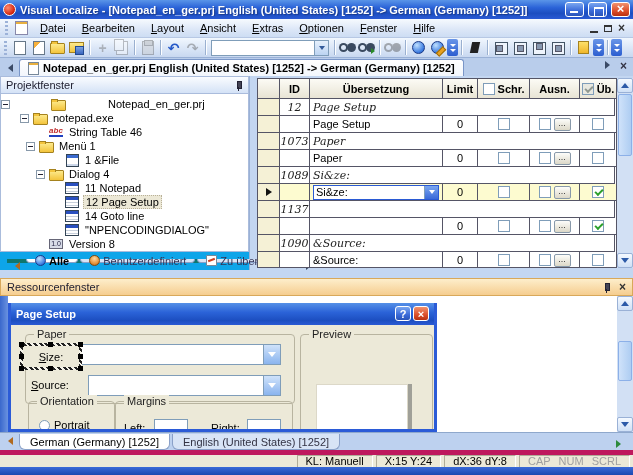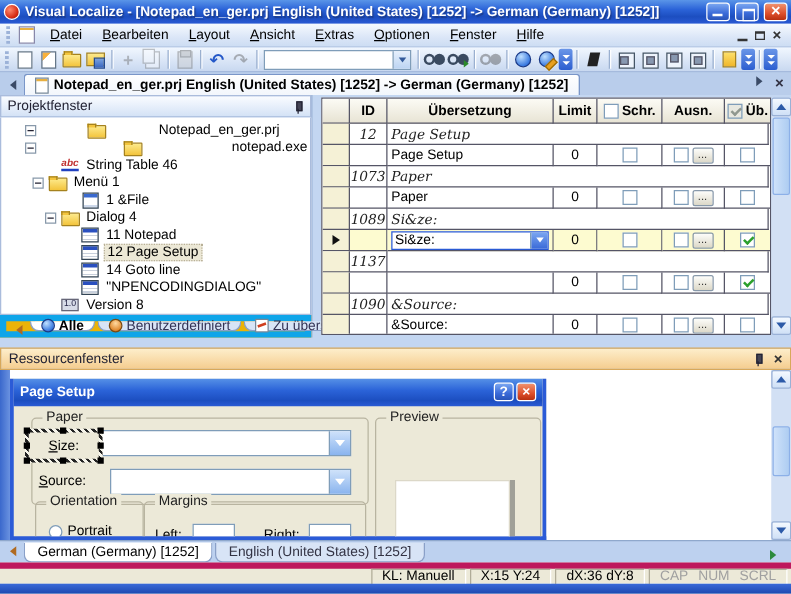--- a/index.html
+++ b/index.html
@@ -128,21 +128,21 @@
   .ti-folder::after{content:"";position:absolute;left:1px;top:1px;width:5px;height:2px;background:#f3c43c;
     border:1px solid #a5821e;border-bottom:none}
   .ti-abc::before{content:"abc";font-size:8px;font-weight:bold;font-style:italic;color:#c03030;
     border-bottom:2px solid #2040c0;line-height:8px}
   .ti-menu::before{content:"";width:11px;height:11px;background:#fff;border:1px solid #345;
     box-shadow:inset 0 3px 0 #3a6ad0,inset 0 -2px 0 #cdd8ea}
   .ti-dialog::before{content:"";width:12px;height:10px;background:repeating-linear-gradient(180deg,#fff 0 2px,#c8d0dc 2px 3px);
     border:1px solid #345;box-shadow:inset 0 3px 0 #2a50c0}
   .ti-version::before{content:"1.0";font-size:7px;color:#224;background:#d8dce8;border:1px solid #667;
     padding:0 1px;line-height:8px}
-  #projtabs{position:absolute;left:0;bottom:0;right:0;height:18px;background:#eab308;border:5px solid #0ea5e9;
+  #projtabs{position:absolute;left:0;bottom:0;right:0;height:18px;background:#0f766e;border:7px solid #0ea5e9;
     display:flex;align-items:stretch;padding:0 2px}
   .ptab{display:flex;align-items:center;gap:3px;padding:0 8px;border:1px solid #8aa0c8;border-top:none;
     border-radius:0 0 7px 7px;background:#d8e4f6;color:#335;white-space:nowrap;margin-right:2px}
   .ptab.active{background:#fff;font-weight:bold;color:#000}
   .pti{width:11px;height:11px;border-radius:50%;flex:none}
   .pti-globe{background:radial-gradient(circle at 35% 30%,#bfe0ff,#3a7ae0 70%,#1a4aa8);border:1px solid #1a3a88}
   .pti-user{background:radial-gradient(circle at 50% 30%,#ffd9a0,#e08a30 70%,#a85a10);border:1px solid #7a4a10}
   .pti-trans{border-radius:1px;background:#fff;border:1px solid #789;position:relative}
   .pti-trans::after{content:"";position:absolute;left:1px;top:3px;width:7px;height:2px;background:#d04020;transform:rotate(-20deg)}
 
@@ -344,26 +344,26 @@
       <span class="tclose">×</span>
     </span>
   </div>
 
   <div id="projpanel">
     <div id="projhead">
       <span>Projektfenster</span>
       <span class="pin"></span>
     </div>
     <div id="tree">
-        <div class="trrow" style="padding-left: 19px; gap: 37px;">
+        <div class="trrow" style="padding-left: 0; gap: 37px;">
           <span class="exp"></span>
           <span class="ti ti-folder"></span>
           <span class="lbl">Notepad_en_ger.prj</span>
         </div>
-        <div class="trrow" style="padding-left: 19px; justify-content: space-between;">
+        <div class="trrow" style="padding-left: 19px;">
           <span class="exp"></span>
           <span class="ti ti-folder"></span>
           <span class="lbl">notepad.exe</span>
         </div>
         <div class="trrow" style="padding-left: 35px;">
           <span class="spacer"></span>
           <span class="ti ti-abc"></span>
           <span class="lbl">String Table 46</span>
         </div>
         <div class="trrow" style="padding-left: 25px;">

